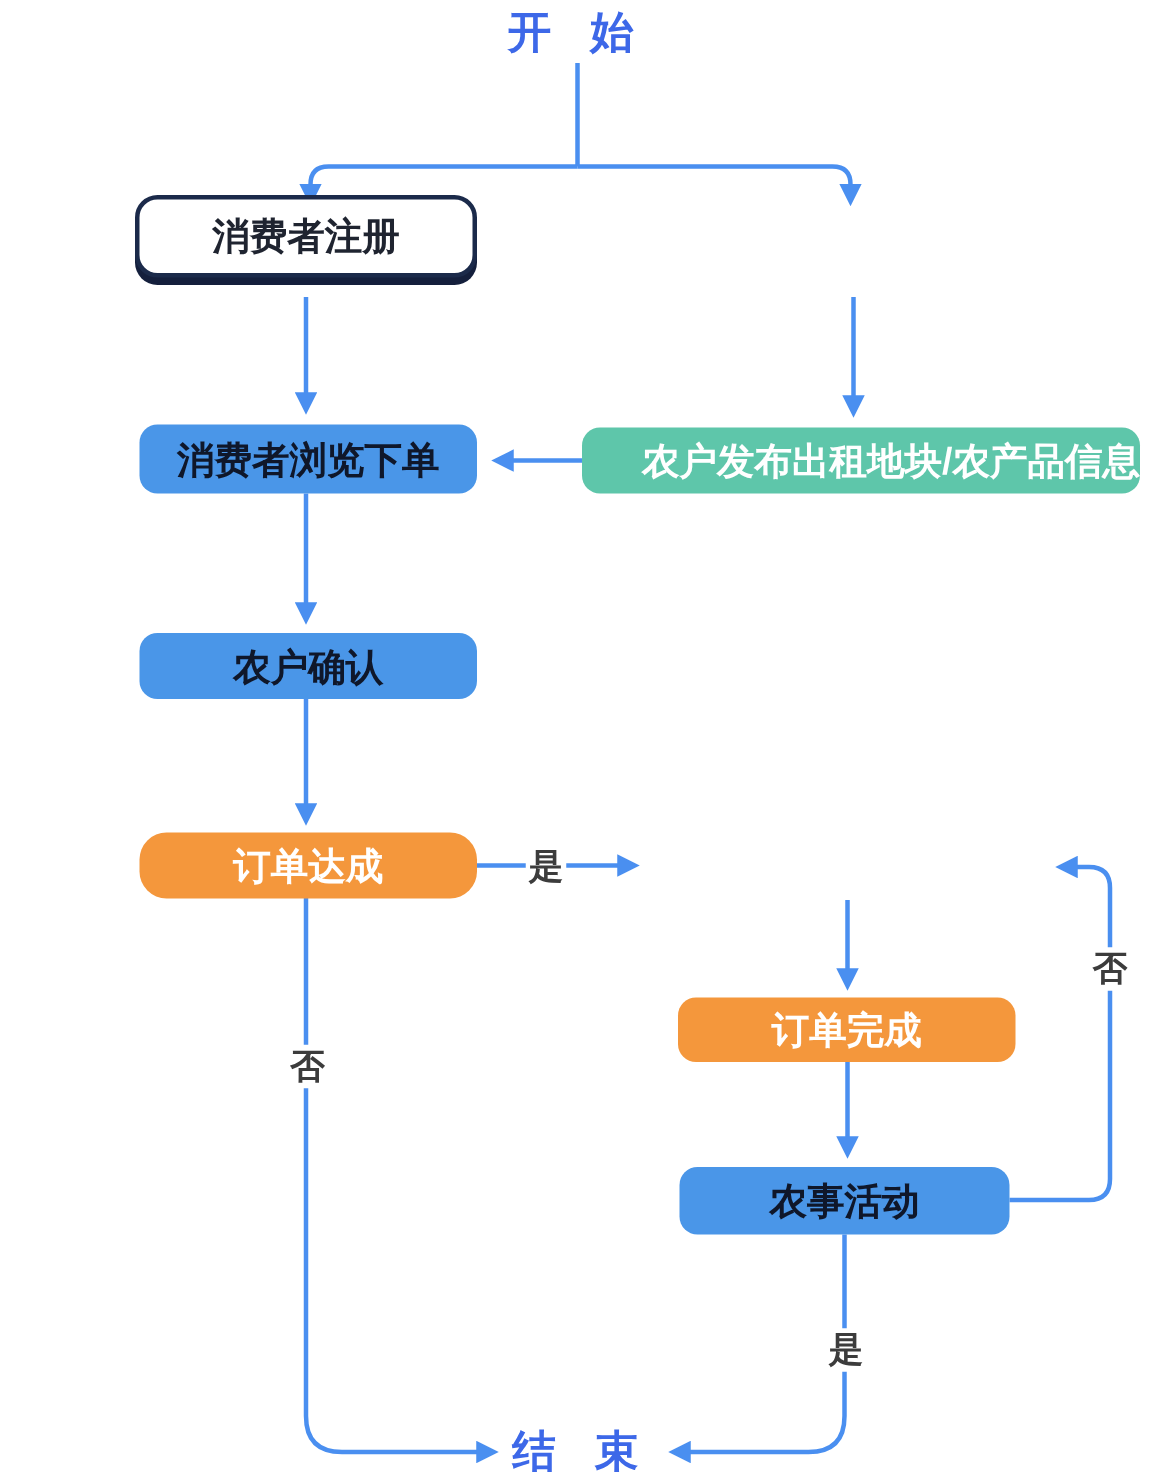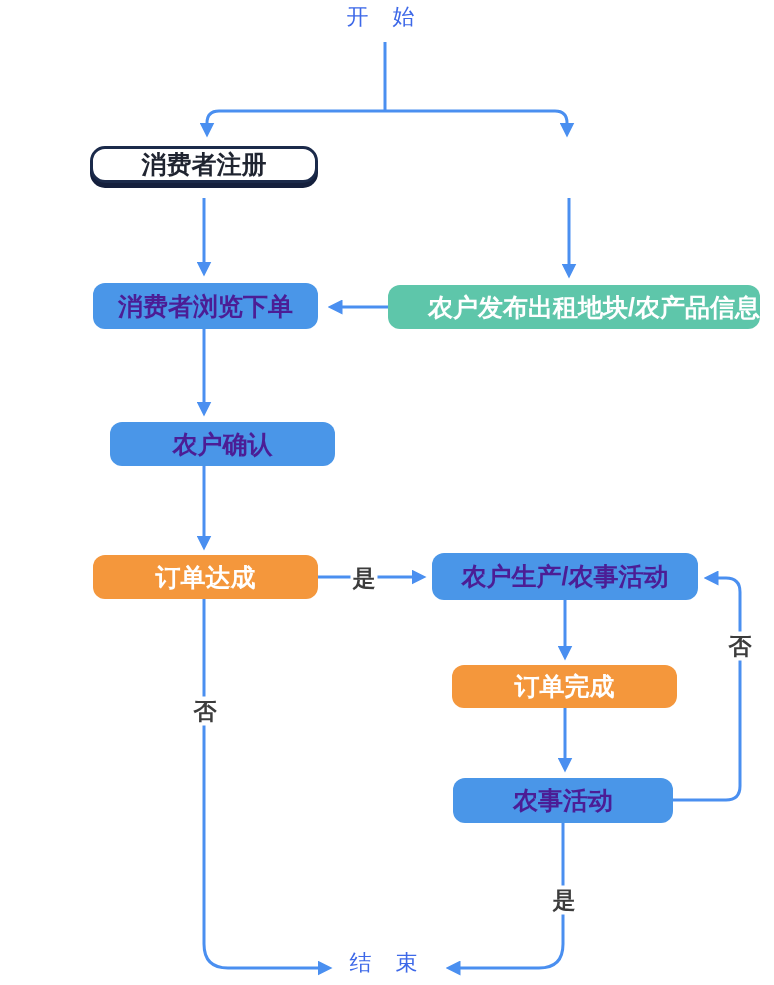--- a/index.html
+++ b/index.html
@@ -12,27 +12,27 @@
     --label-text:#3c3c3c;
   }
   html,body{margin:0;padding:0;background:#ffffff;}
   body{font-family:"Liberation Sans","DejaVu Sans",sans-serif;}
   .canvas{position:relative;width:774px;height:985px;background:#ffffff;overflow:hidden;}
   .connectors{position:absolute;left:0;top:0;width:774px;height:985px;pointer-events:none;}
   .connectors path.edge{fill:none;stroke:var(--line);stroke-width:3;stroke-linecap:butt;}
   .arrowhead{fill:var(--line);}
   .node{position:absolute;display:flex;align-items:center;justify-content:center;
         font-weight:700;font-size:25px;box-sizing:border-box;white-space:nowrap;}
-  .node.blue{background:var(--blue-node);color:#4c1d95;border-radius:12px;}
+  .node.blue{background:var(--blue-node);color:#0f172a;border-radius:12px;}
   .node.green{background:var(--green-node);color:#ffffff;border-radius:12px;padding-left:40px;}
   .node.orange{background:var(--orange-node);color:#ffffff;border-radius:12px;}
   .node.white{background:#ffffff;color:#1f2430;border:3px solid var(--white-node-border);
               border-radius:15px;box-shadow:0 5px 0 0 #141f3c;}
   .terminal{position:absolute;transform:translateX(-50%);color:var(--title-text);
-            font-weight:400;font-size:22px;letter-spacing:9px;white-space:nowrap;}
+            font-weight:700;font-size:29px;letter-spacing:9px;white-space:nowrap;}
   .edge-label{position:absolute;transform:translate(-50%,-50%);color:var(--label-text);
               font-weight:700;font-size:23px;background:#ffffff;padding:3px 2px;line-height:1;}
 </style>
 </head>
 <body>
 
 <div class="canvas">
 
   <svg class="connectors" viewBox="0 0 774 985" xmlns="http://www.w3.org/2000/svg">
     <defs>
@@ -51,32 +51,31 @@
     <path class="edge" d="M318 577 H422" marker-end="url(#arrow)"></path>
     <path class="edge" d="M565 600 V656" marker-end="url(#arrow)"></path>
     <path class="edge" d="M565 708 V768" marker-end="url(#arrow)"></path>
     <path class="edge" d="M673 800 H726 Q740 800 740 786 V592 Q740 578 726 578 H708" marker-end="url(#arrow)"></path>
     <path class="edge" d="M563 823 V944 Q563 968 539 968 H450" marker-end="url(#arrow)"></path>
     <path class="edge" d="M204 598 V944 Q204 968 228 968 H328" marker-end="url(#arrow)"></path>
   </svg>
 
   <div class="terminal" style="left:385px;top:2px;">开 始</div>
 
-  <div class="node white" style="left:90px;top:146px;width:228px;height:37px;">消费者注册</div>
+  <div class="node white" style="left:90px;top:130px;width:228px;height:55px;">消费者注册</div>
 
 
   <div class="node blue" style="left:93px;top:283px;width:225px;height:46px;">消费者浏览下单</div>
 
   <div class="node green" style="left:388px;top:285px;width:372px;height:44px;">农户发布出租地块/农产品信息</div>
 
-  <div class="node blue" style="left:110px;top:422px;width:225px;height:44px;">农户确认</div>
+  <div class="node blue" style="left:93px;top:422px;width:225px;height:44px;">农户确认</div>
 
-  <div class="node orange" style="left:93px;top:555px;width:225px;height:44px;">订单达成</div>
+  <div class="node orange" style="left:93px;top:555px;width:225px;height:44px;border-radius:18px;">订单达成</div>
 
-  <div class="node blue" style="left:432px;top:553px;width:266px;height:47px;">农户生产/农事活动</div>
 
   <div class="node orange" style="left:452px;top:665px;width:225px;height:43px;">订单完成</div>
 
   <div class="node blue" style="left:453px;top:778px;width:220px;height:45px;">农事活动</div>
 
   <div class="edge-label" style="left:364px;top:578px;">是</div>
 
   <div class="edge-label" style="left:740px;top:646px;">否</div>
 
   <div class="edge-label" style="left:205px;top:711px;">否</div>

